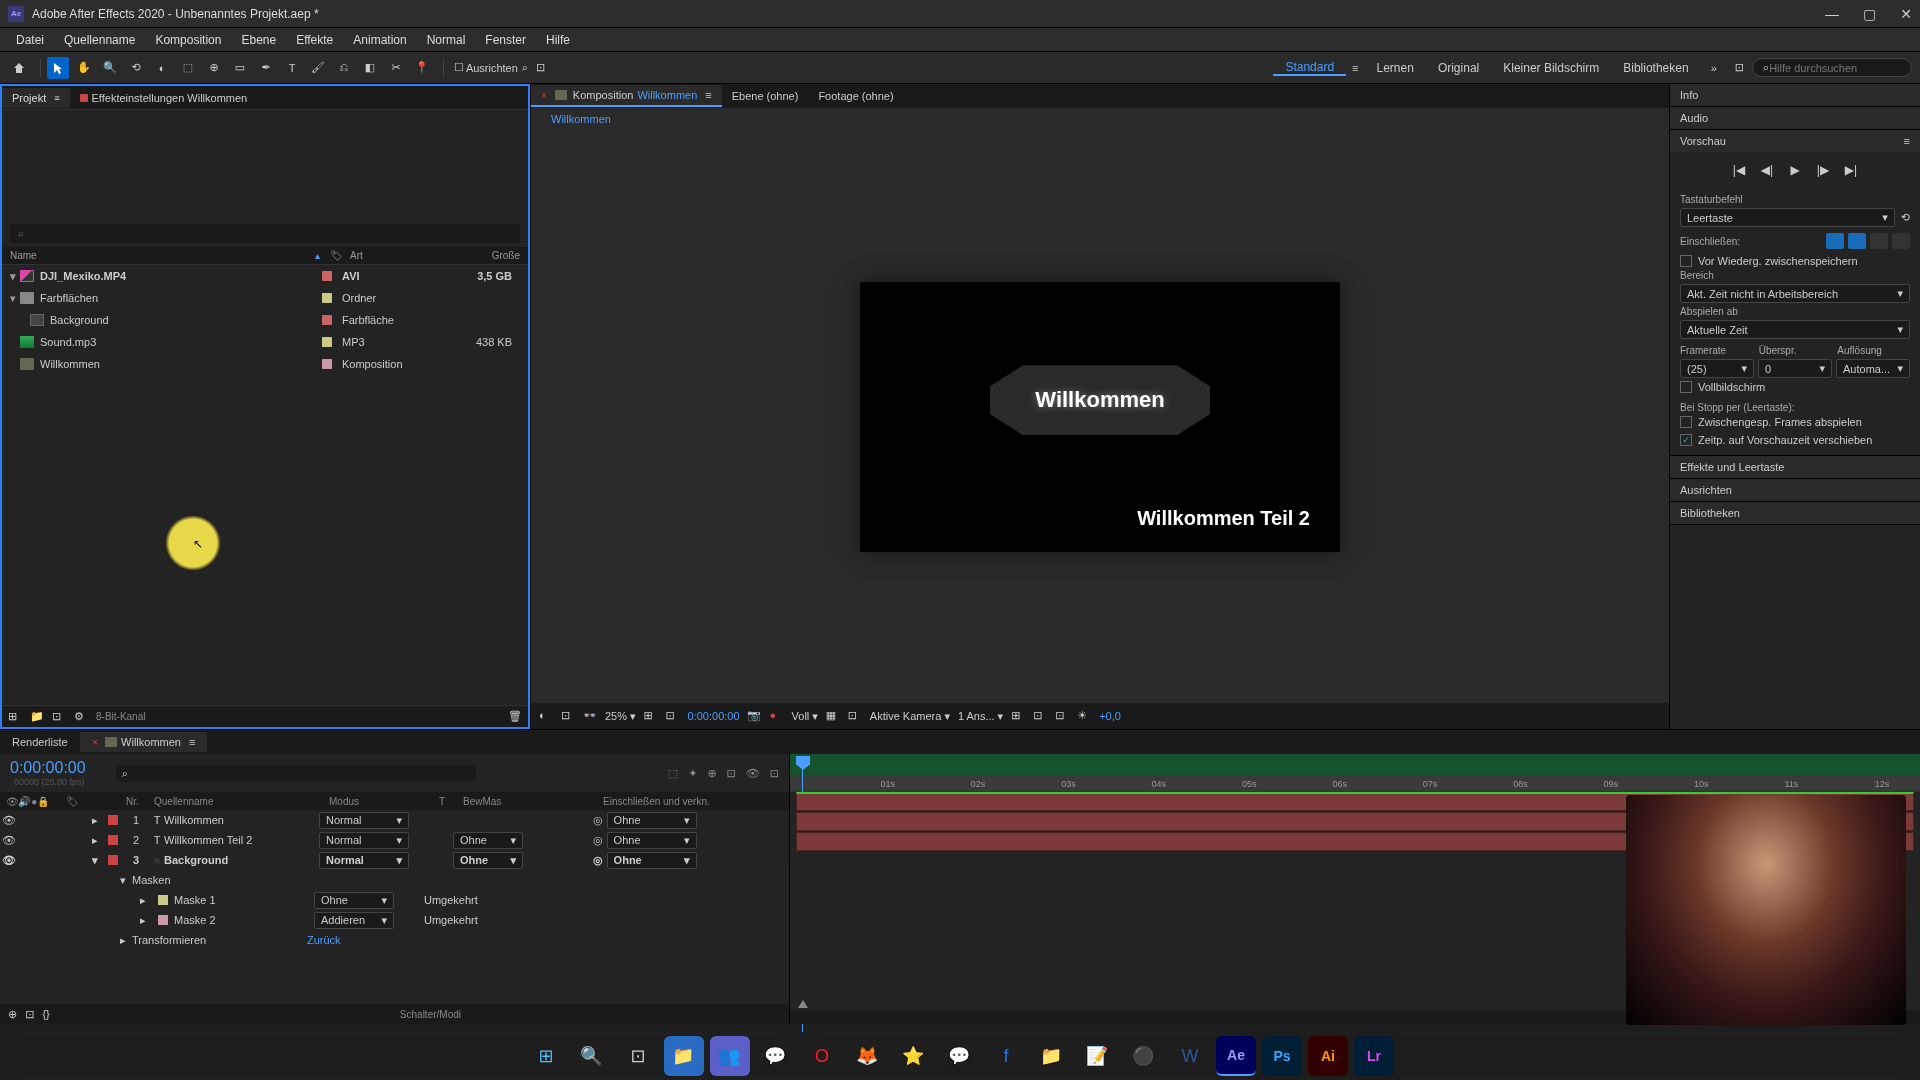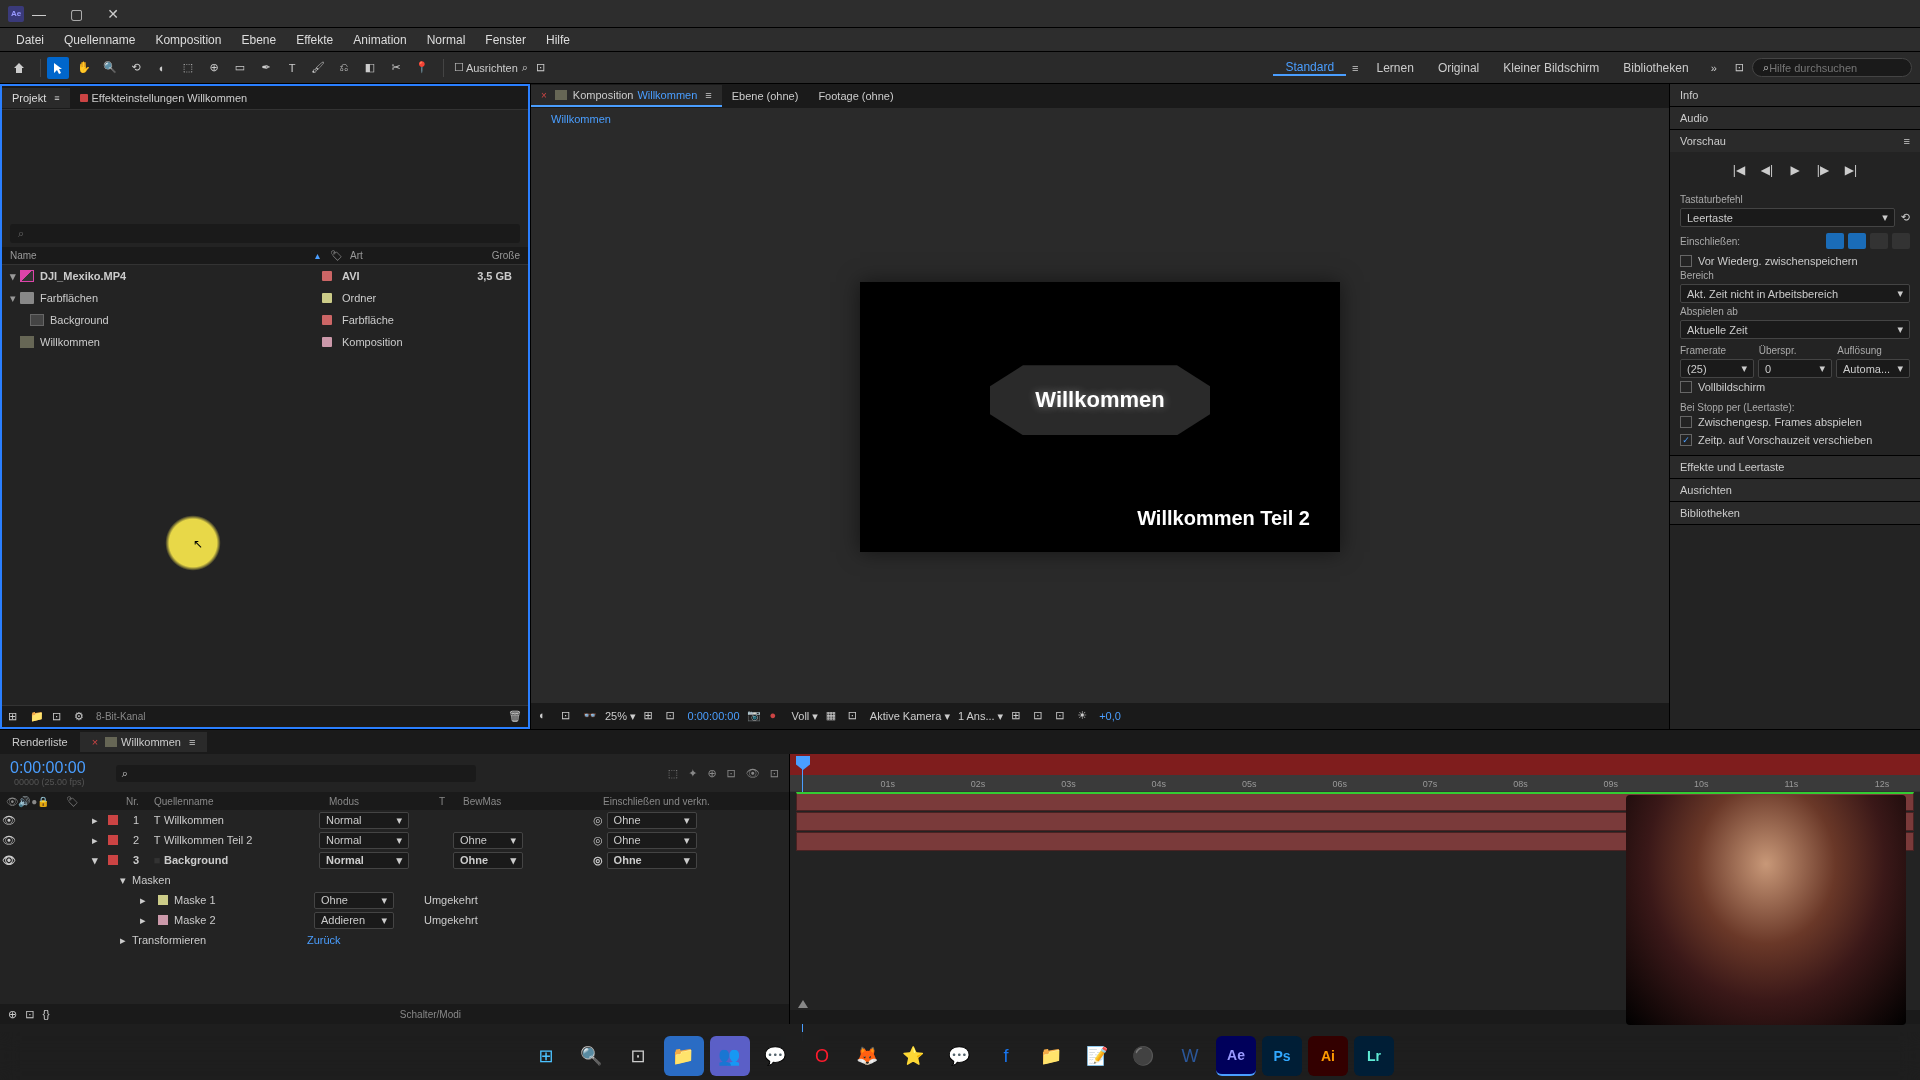--- a/index.html
+++ b/index.html
@@ -165,21 +165,21 @@
 .tll-bm .sel { background: #1a1a1a; border: 1px solid #444; padding: 1px 6px; border-radius: 2px; display: flex; justify-content: space-between; width: 70px; }
 .tll-parent { width: 160px; display: flex; align-items: center; gap: 4px; }
 .tll-parent .sel { background: #1a1a1a; border: 1px solid #444; padding: 1px 6px; border-radius: 2px; display: flex; justify-content: space-between; width: 90px; }
 .tll-link { color: #4a9eff; cursor: pointer; }
 .tll-arrow { cursor: pointer; width: 12px; }
 
 .tl-footer { height: 20px; background: #1a1a1a; display: flex; align-items: center; padding: 0 8px; gap: 8px; }
 .tl-footer .modi { margin-left: auto; margin-right: 320px; font-size: 10px; color: #888; }
 
 .tl-right { flex: 1; display: flex; flex-direction: column; }
-.tl-ruler { height: 38px; background: #7f1d1d; position: relative; border-bottom: 1px solid #333; }
+.tl-ruler { height: 38px; background: #14532d; position: relative; border-bottom: 1px solid #333; }
 .tl-ruler-track { position: absolute; bottom: 0; left: 0; right: 0; height: 16px; background: #3a3a3a; }
 .tl-playhead { position: absolute; left: 6px; top: 2px; width: 14px; height: 14px; background: #4a9eff; clip-path: polygon(0 0, 100% 0, 100% 60%, 50% 100%, 0 60%); }
 .tl-playhead-line { position: absolute; left: 12px; top: 14px; bottom: -250px; width: 1px; background: #4a9eff; }
 .tl-time-marks { position: absolute; bottom: 0; left: 0; right: 0; height: 16px; display: flex; }
 .tl-mark { position: absolute; font-size: 9px; color: #999; bottom: 2px; }
 .tl-tracks { flex: 1; position: relative; background: #232323; }
 .tl-track-bar { position: absolute; height: 19px; left: 6px; right: 6px; border: 1px solid rgba(0,0,0,0.4); }
 .tl-track-bar.red { background: #7a3a3a; }
 .tl-track-bar.green-top { border-top: 2px solid #3c3; }
 .tl-scrollbar { height: 14px; background: #1a1a1a; position: relative; }
@@ -193,20 +193,21 @@
 .tb-icon { width: 40px; height: 40px; border-radius: 6px; display: flex; align-items: center; justify-content: center; font-size: 18px; cursor: pointer; }
 .tb-icon.active { background: rgba(255,255,255,0.1); border-bottom: 2px solid #4a9eff; }
 
 svg { display: block; }
 </style>
 </head>
 <body>
 
 <div class="titlebar">
   <div class="app-icon">Ae</div>
+  <div class="title">Adobe After Effects 2020 - Unbenanntes Projekt.aep *</div>
   <div class="win-controls">
     <span>—</span>
     <span>▢</span>
     <span>✕</span>
   </div>
 </div>
 
 <div class="menubar">
   <div class="menu-item">Datei</div>
   <div class="menu-item">Quellenname</div>
@@ -327,20 +328,32 @@
           </div>
         <div class="pi-row-tag">
             <span class="pi-tag" style="background:#c66"></span>
           </div>
         <div class="pi-row-type">Farbfläche</div>
         <div class="pi-row-size"></div>
       </div>
       <div class="project-item">
         <div class="pi-row-name">
             <span class="pi-expand"></span>
+            <span class="pi-icon pi-audio"></span>
+            <span>Sound.mp3</span>
+          </div>
+        <div class="pi-row-tag">
+            <span class="pi-tag" style="background:#cc8"></span>
+          </div>
+        <div class="pi-row-type">MP3</div>
+        <div class="pi-row-size">438 KB</div>
+      </div>
+      <div class="project-item">
+        <div class="pi-row-name">
+            <span class="pi-expand"></span>
             <span class="pi-icon pi-comp"></span>
             <span>Willkommen</span>
           </div>
         <div class="pi-row-tag">
             <span class="pi-tag" style="background:#c9a"></span>
           </div>
         <div class="pi-row-type">Komposition</div>
         <div class="pi-row-size"></div>
       </div>
     </div>
@@ -731,14 +744,14 @@
   <div class="tb-icon">⭐</div>
   <div class="tb-icon" style="color:#e64ce6">💬</div>
   <div class="tb-icon" style="color:#1877f2">f</div>
   <div class="tb-icon" style="color:#ffd93d">📁</div>
   <div class="tb-icon" style="color:#ffd93d">📝</div>
   <div class="tb-icon">⚫</div>
   <div class="tb-icon" style="color:#2b579a">W</div>
   <div class="tb-icon active" style="background:#00005b;color:#9999ff;font-weight:bold;font-size:14px">Ae</div>
   <div class="tb-icon" style="background:#001e36;color:#31a8ff;font-weight:bold;font-size:14px">Ps</div>
   <div class="tb-icon" style="background:#330000;color:#ff9a00;font-weight:bold;font-size:14px">Ai</div>
-  <div class="tb-icon" style="background:#001e36;color:#5eead4;font-weight:bold;font-size:14px">Lr</div>
+  <div class="tb-icon" style="background:#001e36;color:#d946ef;font-weight:bold;font-size:14px">Lr</div>
 </div>
 
 </body></html>

